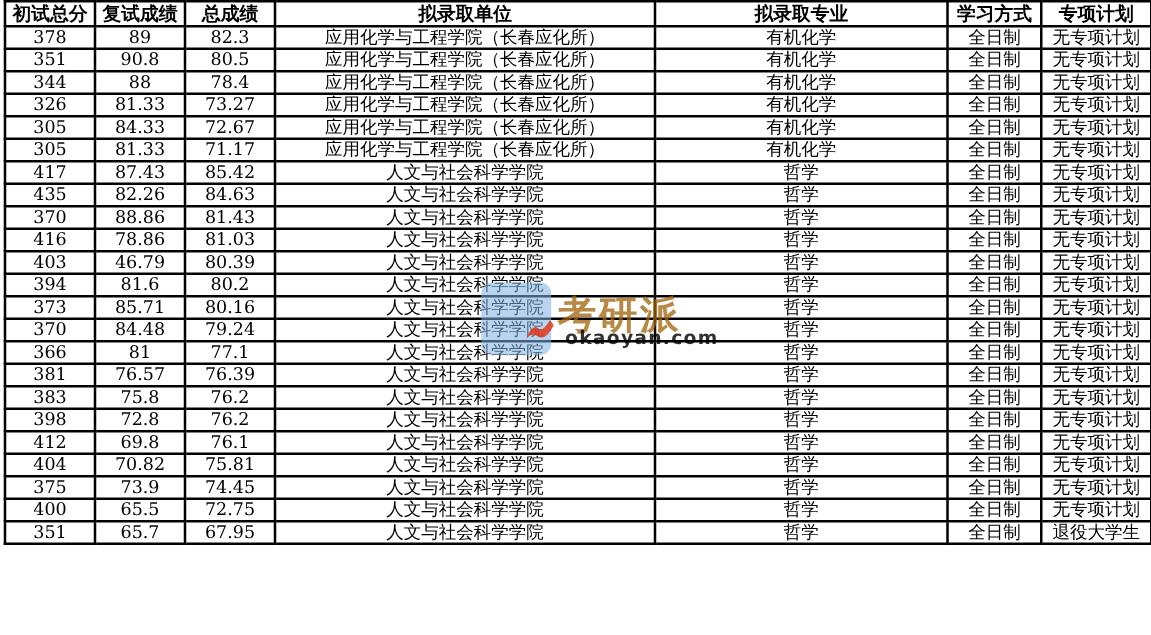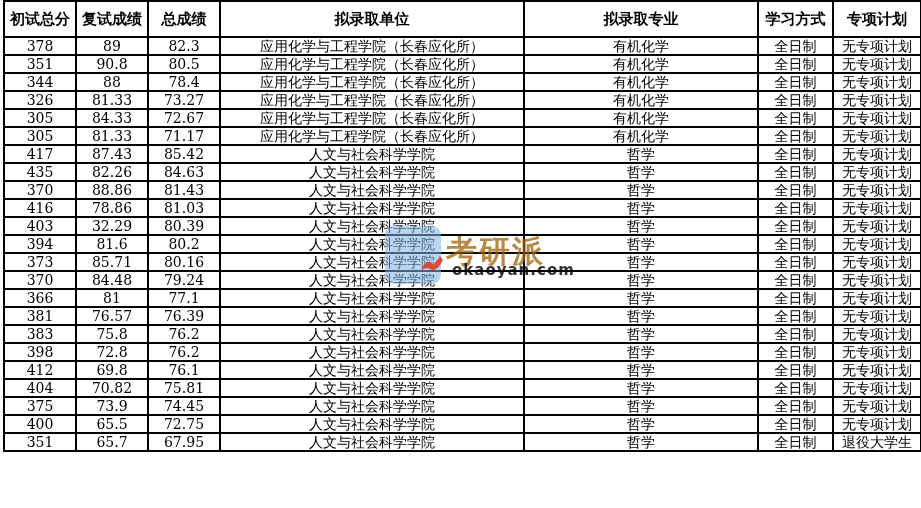--- a/index.html
+++ b/index.html
@@ -19,21 +19,21 @@
     width: 917px;
   }
   table.grid th, table.grid td {
     border: 2px solid #000000;
     text-align: center;
     vertical-align: middle;
     padding: 0;
     white-space: nowrap;
     overflow: hidden;
   }
-  table.grid thead tr { height: 36px; }
+  table.grid thead tr { height: 20px; }
   table.grid tbody tr { height: 18px; }
   table.grid th {
     font-size: 15px;
     font-weight: bold;
     line-height: 18px;
   }
   table.grid td {
     font-size: 14px;
     line-height: 14px;
   }
@@ -183,21 +183,21 @@
           <td>416</td>
           <td>78.86</td>
           <td>81.03</td>
           <td>人文与社会科学学院</td>
           <td>哲学</td>
           <td>全日制</td>
           <td>无专项计划</td>
         </tr>
         <tr>
           <td>403</td>
-          <td>32.29</td>
+          <td>46.79</td>
           <td>80.39</td>
           <td>人文与社会科学学院</td>
           <td>哲学</td>
           <td>全日制</td>
           <td>无专项计划</td>
         </tr>
         <tr>
           <td>394</td>
           <td>81.6</td>
           <td>80.2</td>

